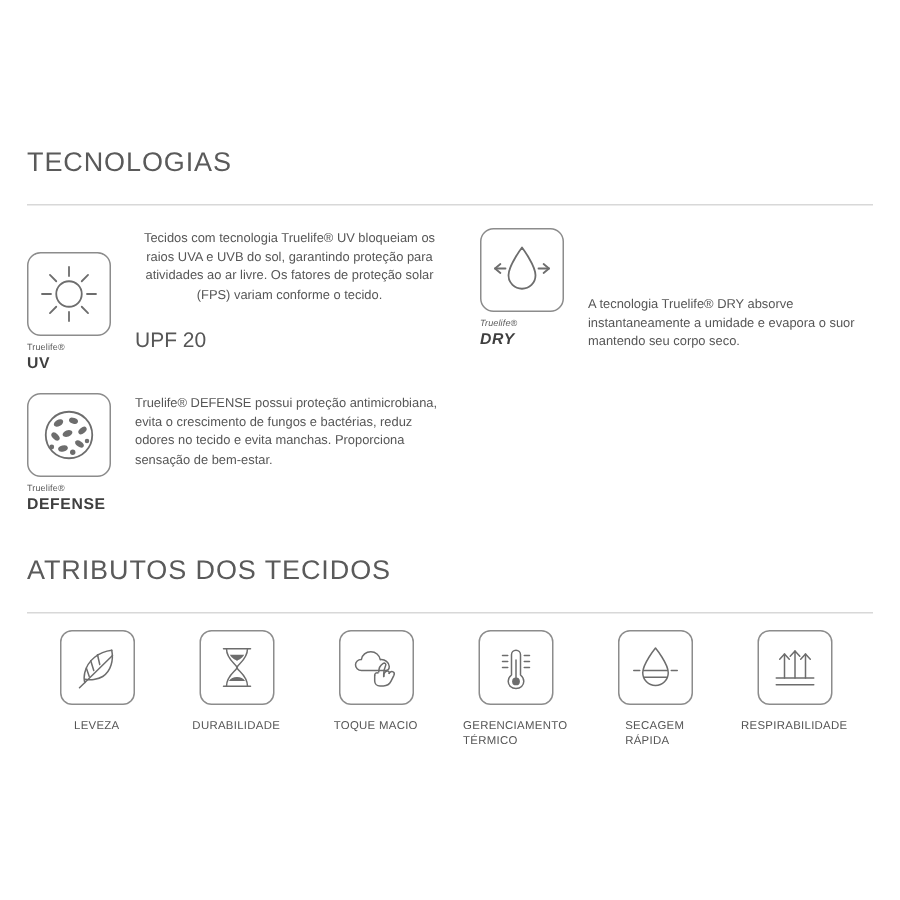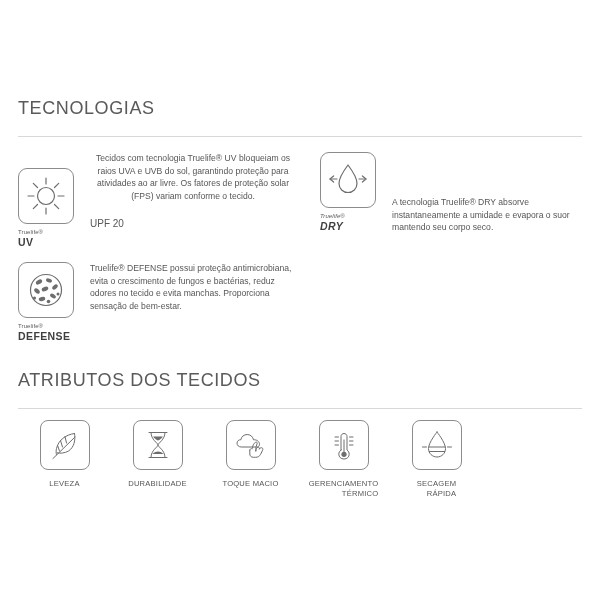--- a/index.html
+++ b/index.html
@@ -67,21 +67,21 @@
     letter-spacing: 0.4px;
     line-height: 13px;
   }
 
   .tech-text {
     font-size: 8.6px;
     line-height: 12.6px;
     color: #565656;
   }
   .tech-note {
-    font-size: 10px;
+    font-size: 14px;
     color: #565656;
   }
 
   
   .attr-head {
     position: absolute;
     left: 18px; top: 370px;
     width: 564px;
   }
   .attr-head .rule { margin-top: 17px; }
@@ -105,21 +105,21 @@
     border-radius: 8px;
     display: flex;
     align-items: center;
     justify-content: center;
     background: #fff;
   }
   .attr-label {
     margin-top: 9px;
     font-size: 7.6px;
     color: #555;
-    text-align: right;
+    text-align: left;
     letter-spacing: 0.2px;
     line-height: 10px;
     white-space: pre-line;
   }
 
   .stroke {
     fill: none;
     stroke: #6d6d6d;
     stroke-width: 1.2;
     stroke-linecap: round;
@@ -287,16 +287,33 @@
           <line class="stroke-thin" x1="11" y1="21" x2="27" y2="21"></line>
           <line class="stroke-thin" x1="11.3" y1="25.5" x2="26.7" y2="25.5"></line>
           <line class="stroke-thin" x1="4.5" y1="21" x2="8.5" y2="21"></line>
           <line class="stroke-thin" x1="29.5" y1="21" x2="33.5" y2="21"></line>
         </svg>
       </div>
       <div class="attr-label">SECAGEM
 RÁPIDA</div>
     </div>
 
+    <div class="attr-item">
+      <div class="attr-badge">
+        <svg width="38" height="38" viewBox="0 0 38 38">
+          <line class="stroke-thin" x1="6.5" y1="26" x2="31.5" y2="26"></line>
+          <g class="stroke-thin">
+            <line x1="12" y1="26" x2="12" y2="10"></line>
+            <polyline points="8.8,13.5 12,10 15.2,13.5"></polyline>
+            <line x1="19" y1="26" x2="19" y2="8"></line>
+            <polyline points="15.8,11.5 19,8 22.2,11.5"></polyline>
+            <line x1="26" y1="26" x2="26" y2="10"></line>
+            <polyline points="22.8,13.5 26,10 29.2,13.5"></polyline>
+          </g>
+          <line class="stroke-thin" x1="6.5" y1="30.5" x2="31.5" y2="30.5"></line>
+        </svg>
+      </div>
+      <div class="attr-label">RESPIRABILIDADE</div>
+    </div>
 
   </div>
 
 </div>
 
 </body></html>

